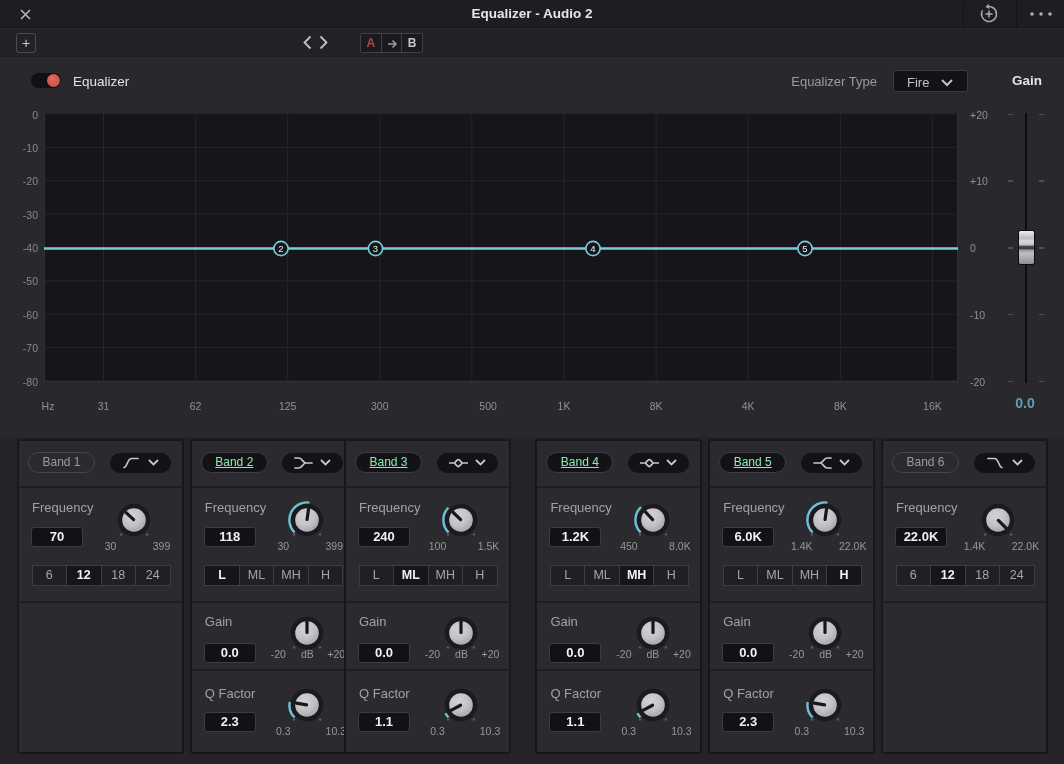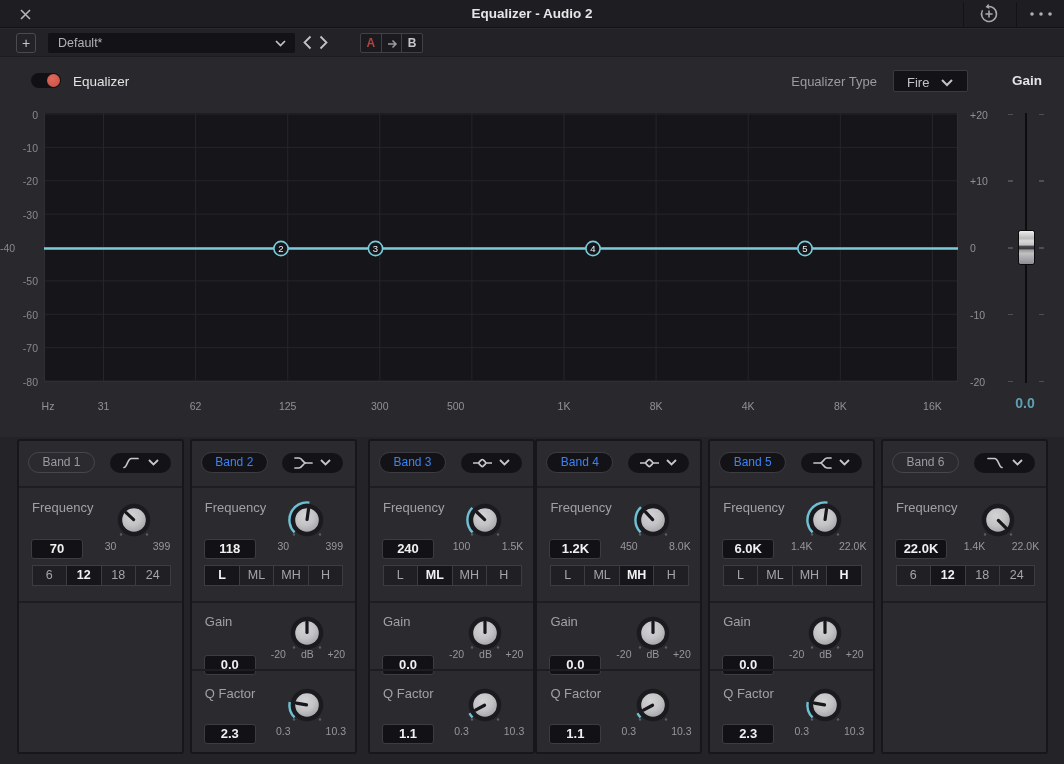--- a/index.html
+++ b/index.html
@@ -4,25 +4,25 @@
 body { width:1064px; height:764px; background:#29292d; font-family:"Liberation Sans",sans-serif; position:relative; overflow:hidden; }
 #titlebar { position:absolute; left:0; top:0; width:1064px; height:28px; background:#1e1e22; border-bottom:1px solid #131316; }
 #title { position:absolute; left:0; top:6px; width:1064px; text-align:center; color:#e6e6e9; font-size:13.5px; font-weight:bold; }
 #toolbar { position:absolute; left:0; top:29px; width:1064px; height:28px; background:#232327; border-bottom:1px solid #1d1d21; }
 #main { position:absolute; left:0; top:57px; width:1064px; height:707px; background:#29292d; }
 .ax { position:absolute; font-size:10.5px; color:#87878d; }
 .ax2 { position:absolute; font-size:10.5px; color:#909096; }
 #bandsbg { position:absolute; left:0; top:380px; width:1064px; height:327px; background:#242428; }
 .panel { position:absolute; top:439px; width:166.8px; height:315px; background:#2b2b2f; border:2px solid #17171a; border-radius:3px; }
 .pill { position:absolute; left:9px; top:10.5px; width:67px; height:21px; border:1px solid #46464c; border-radius:10.5px; color:#9a9aa0; font-size:12px; text-align:center; line-height:19px; }
-.pill.active { background:#131317; border-color:#3c3c42; color:#3b82f6; }
+.pill.active { background:#131317; border-color:#3c3c42; color:#86efac;text-decoration:underline; }
 .fsel { position:absolute; left:90.5px; top:12px; width:61px; height:20px; background:#131317; border-radius:10px; display:flex; justify-content:center; }
 .sep { position:absolute; left:0; width:162.8px; height:2px; background:#1d1d22; }
 .lbl { position:absolute; font-size:13px; color:#a0a0a6; }
-.vbox { position:absolute; left:12px; width:52px; height:20px; background:#121216; border:1px solid #3c3c41; border-radius:3px; color:#f0f0f2; font-size:13px; font-weight:bold; text-align:center; line-height:18px;margin-top:12px; }
+.vbox { position:absolute; left:12px; width:52px; height:20px; background:#121216; border:1px solid #3c3c41; border-radius:3px; color:#f0f0f2; font-size:13px; font-weight:bold; text-align:center; line-height:18px; }
 .knob { position:absolute; left:93.3px; width:44px; height:44px; }
 .mm { position:absolute; font-size:10.5px; color:#96969c; width:40px; text-align:center; }
 .bgrp { position:absolute; left:12.5px; width:139px; height:21px; border:1px solid #3c3c41; display:flex; }
 .bt { flex:1; background:#1f1f24; border-right:1px solid #3c3c41; color:#a4a4aa; font-size:12.5px; text-align:center; line-height:19px; }
 .bt:last-child { border-right:none; }
 .bt.on { background:#16161a; color:#f2f2f4; font-weight:bold;text-align:center; }
 .tbtn { position:absolute; border:1px solid #4a4a50; border-radius:3px; color:#c8c8cc; text-align:center; }
 </style></head>
 <body>
 <svg style="position:absolute" width="1064" height="764" viewBox="0 0 1064 764">
@@ -47,26 +47,20 @@
     <path d="M11,7.4 L11,14.6 M7.4,11 L14.6,11" stroke="#a8a8ad" stroke-width="1.6"></path>
   </svg>
   <svg style="position:absolute;left:1028px;top:11px" width="28" height="6" viewBox="0 0 28 6">
     <circle cx="4" cy="3" r="1.8" fill="#aeaeb3"></circle>
       <circle cx="13" cy="3" r="1.8" fill="#aeaeb3"></circle>
       <circle cx="22" cy="3" r="1.8" fill="#aeaeb3"></circle>
   </svg>
 </div>
 <div id="toolbar">
   <div class="tbtn" style="left:16px;top:4px;width:20px;height:20px;font-size:14px;line-height:18px;">+</div>
-  <div style="position:absolute;left:48px;top:4px;width:247px;height:20px;background:#131317;border-radius:2px;">
-    <span style="position:absolute;left:10px;top:3px;font-size:12.5px;color:#b2b2b7;">Default*</span>
-    <svg style="position:absolute;left:227px;top:7px" width="11" height="7" viewBox="0 0 11 7">
-        <path d="M1,1 L5.5,5.5 L10,1" fill="none" stroke="#c2c2c7" stroke-width="1.7"></path>
-      </svg>
-  </div>
   <svg style="position:absolute;left:303px;top:6px" width="9" height="15" viewBox="0 0 9 15">
       <path d="M7.5,1.5 L1.5,7.5 L7.5,13.5" fill="none" stroke="#c2c2c7" stroke-width="1.8"></path>
     </svg>
   <svg style="position:absolute;left:319px;top:6px" width="9" height="15" viewBox="0 0 9 15">
       <path d="M1.5,1.5 L7.5,7.5 L1.5,13.5" fill="none" stroke="#c2c2c7" stroke-width="1.8"></path>
     </svg>
   <div style="position:absolute;left:360px;top:4px;width:63px;height:20px;border:1px solid #404046;border-radius:2px;display:flex;background:#1b1b1f;">
     <div style="flex:1;border-right:1px solid #404046;color:#b5433e;font-weight:bold;font-size:12px;text-align:center;line-height:18px;">A</div>
     <div style="flex:1;border-right:1px solid #404046;position:relative;">
         <svg style="position:absolute;left:5px;top:4.5px" width="11" height="10" viewBox="0 0 11 10">
@@ -121,31 +115,31 @@
     <text x="331.5" y="138.8" text-anchor="middle" font-size="9.5" fill="#edf5f7" font-family="Liberation Sans, sans-serif">3</text>
     <circle cx="549" cy="135.5" r="7.1" fill="#15151a" stroke="#7accdb" stroke-width="1.6"></circle>
     <text x="549" y="138.8" text-anchor="middle" font-size="9.5" fill="#edf5f7" font-family="Liberation Sans, sans-serif">4</text>
     <circle cx="761" cy="135.5" r="7.1" fill="#15151a" stroke="#7accdb" stroke-width="1.6"></circle>
     <text x="761" y="138.8" text-anchor="middle" font-size="9.5" fill="#edf5f7" font-family="Liberation Sans, sans-serif">5</text>
   </svg>
 <div class="ax" style="left:0;top:108.5px;width:38px;text-align:right;">0</div>
 <div class="ax" style="left:0;top:141.9px;width:38px;text-align:right;">-10</div>
 <div class="ax" style="left:0;top:175.2px;width:38px;text-align:right;">-20</div>
 <div class="ax" style="left:0;top:208.6px;width:38px;text-align:right;">-30</div>
-<div class="ax" style="left:0;top:242.0px;width:38px;">-40</div>
+<div class="ax" style="left:0;top:242.0px;width:38px;text-align:right;">-40</div>
 <div class="ax" style="left:0;top:275.4px;width:38px;text-align:right;">-50</div>
 <div class="ax" style="left:0;top:308.8px;width:38px;text-align:right;">-60</div>
 <div class="ax" style="left:0;top:342.1px;width:38px;text-align:right;">-70</div>
 <div class="ax" style="left:0;top:375.5px;width:38px;text-align:right;">-80</div>
 <div class="ax2" style="left:23.0px;top:400px;width:50px;text-align:center;">Hz</div>
 <div class="ax2" style="left:78.5px;top:400px;width:50px;text-align:center;">31</div>
 <div class="ax2" style="left:170.6px;top:400px;width:50px;text-align:center;">62</div>
 <div class="ax2" style="left:262.7px;top:400px;width:50px;text-align:center;">125</div>
 <div class="ax2" style="left:354.8px;top:400px;width:50px;text-align:center;">300</div>
-<div class="ax2" style="left:446.9px;top:400px;width:50px;text-align:left;">500</div>
+<div class="ax2" style="left:446.9px;top:400px;width:50px;text-align:right;">500</div>
 <div class="ax2" style="left:539.0px;top:400px;width:50px;text-align:center;">1K</div>
 <div class="ax2" style="left:631.1px;top:400px;width:50px;text-align:center;">8K</div>
 <div class="ax2" style="left:723.2px;top:400px;width:50px;text-align:center;">4K</div>
 <div class="ax2" style="left:815.3px;top:400px;width:50px;text-align:center;">8K</div>
 <div class="ax2" style="left:907.4px;top:400px;width:50px;text-align:center;">16K</div>
 <div class="ax2" style="left:970px;top:108.5px;width:40px;">+20</div>
 <div class="ax2" style="left:970px;top:175.2px;width:40px;">+10</div>
 <div class="ax2" style="left:970px;top:242.0px;width:40px;">0</div>
 <div class="ax2" style="left:970px;top:308.8px;width:40px;">-10</div>
 <div class="ax2" style="left:970px;top:375.5px;width:40px;">-20</div>
@@ -241,21 +235,21 @@
         <circle cx="9.0" cy="36.5" r="1.2" fill="#5c5c62"></circle>
         <circle cx="35.0" cy="36.5" r="1.2" fill="#5c5c62"></circle>
         <circle cx="22.0" cy="22.0" r="16.3" fill="#1b1b1f"></circle>
         <path d="M9.55,34.45 A17.6,17.6 0 0 1 4.67,18.94" fill="none" stroke="#6ec0d4" stroke-width="2.4"></path>
         <circle cx="22.0" cy="22.0" r="11.8" fill="url(#kg)"></circle>
         <line x1="21.51" y1="21.91" x2="11.36" y2="20.12" stroke="#17171b" stroke-width="3.2" stroke-linecap="round"></line>
       </svg></div>
     <div class="mm" style="top:284px;left:71.5px;">0.3</div>
     <div class="mm" style="top:284px;left:124px;">10.3</div>
   </div>
-<div class="panel" style="left:368px;">
+<div class="panel" style="left:344px;">
     <div class="pill active">Band 3</div>
     <div class="fsel">
       <svg width="19" height="14" viewBox="0 0 19 14" style="margin-top:3px">
         <path d="M0,7 L5.2,7 M13.4,7 L19,7" fill="none" stroke="#c6c6cb" stroke-width="1.7" stroke-linecap="round"></path>
         <rect x="6.4" y="4.1" width="5.8" height="5.8" rx="1.6" transform="rotate(45 9.3 7)" fill="none" stroke="#c6c6cb" stroke-width="1.7"></rect>
       </svg>
       <svg width="11" height="7" viewBox="0 0 11 7" style="margin-left:7px;margin-top:6px">
         <path d="M1,1 L5.5,5.5 L10,1" fill="none" stroke="#c6c6cb" stroke-width="1.8"></path>
       </svg>
     </div>

